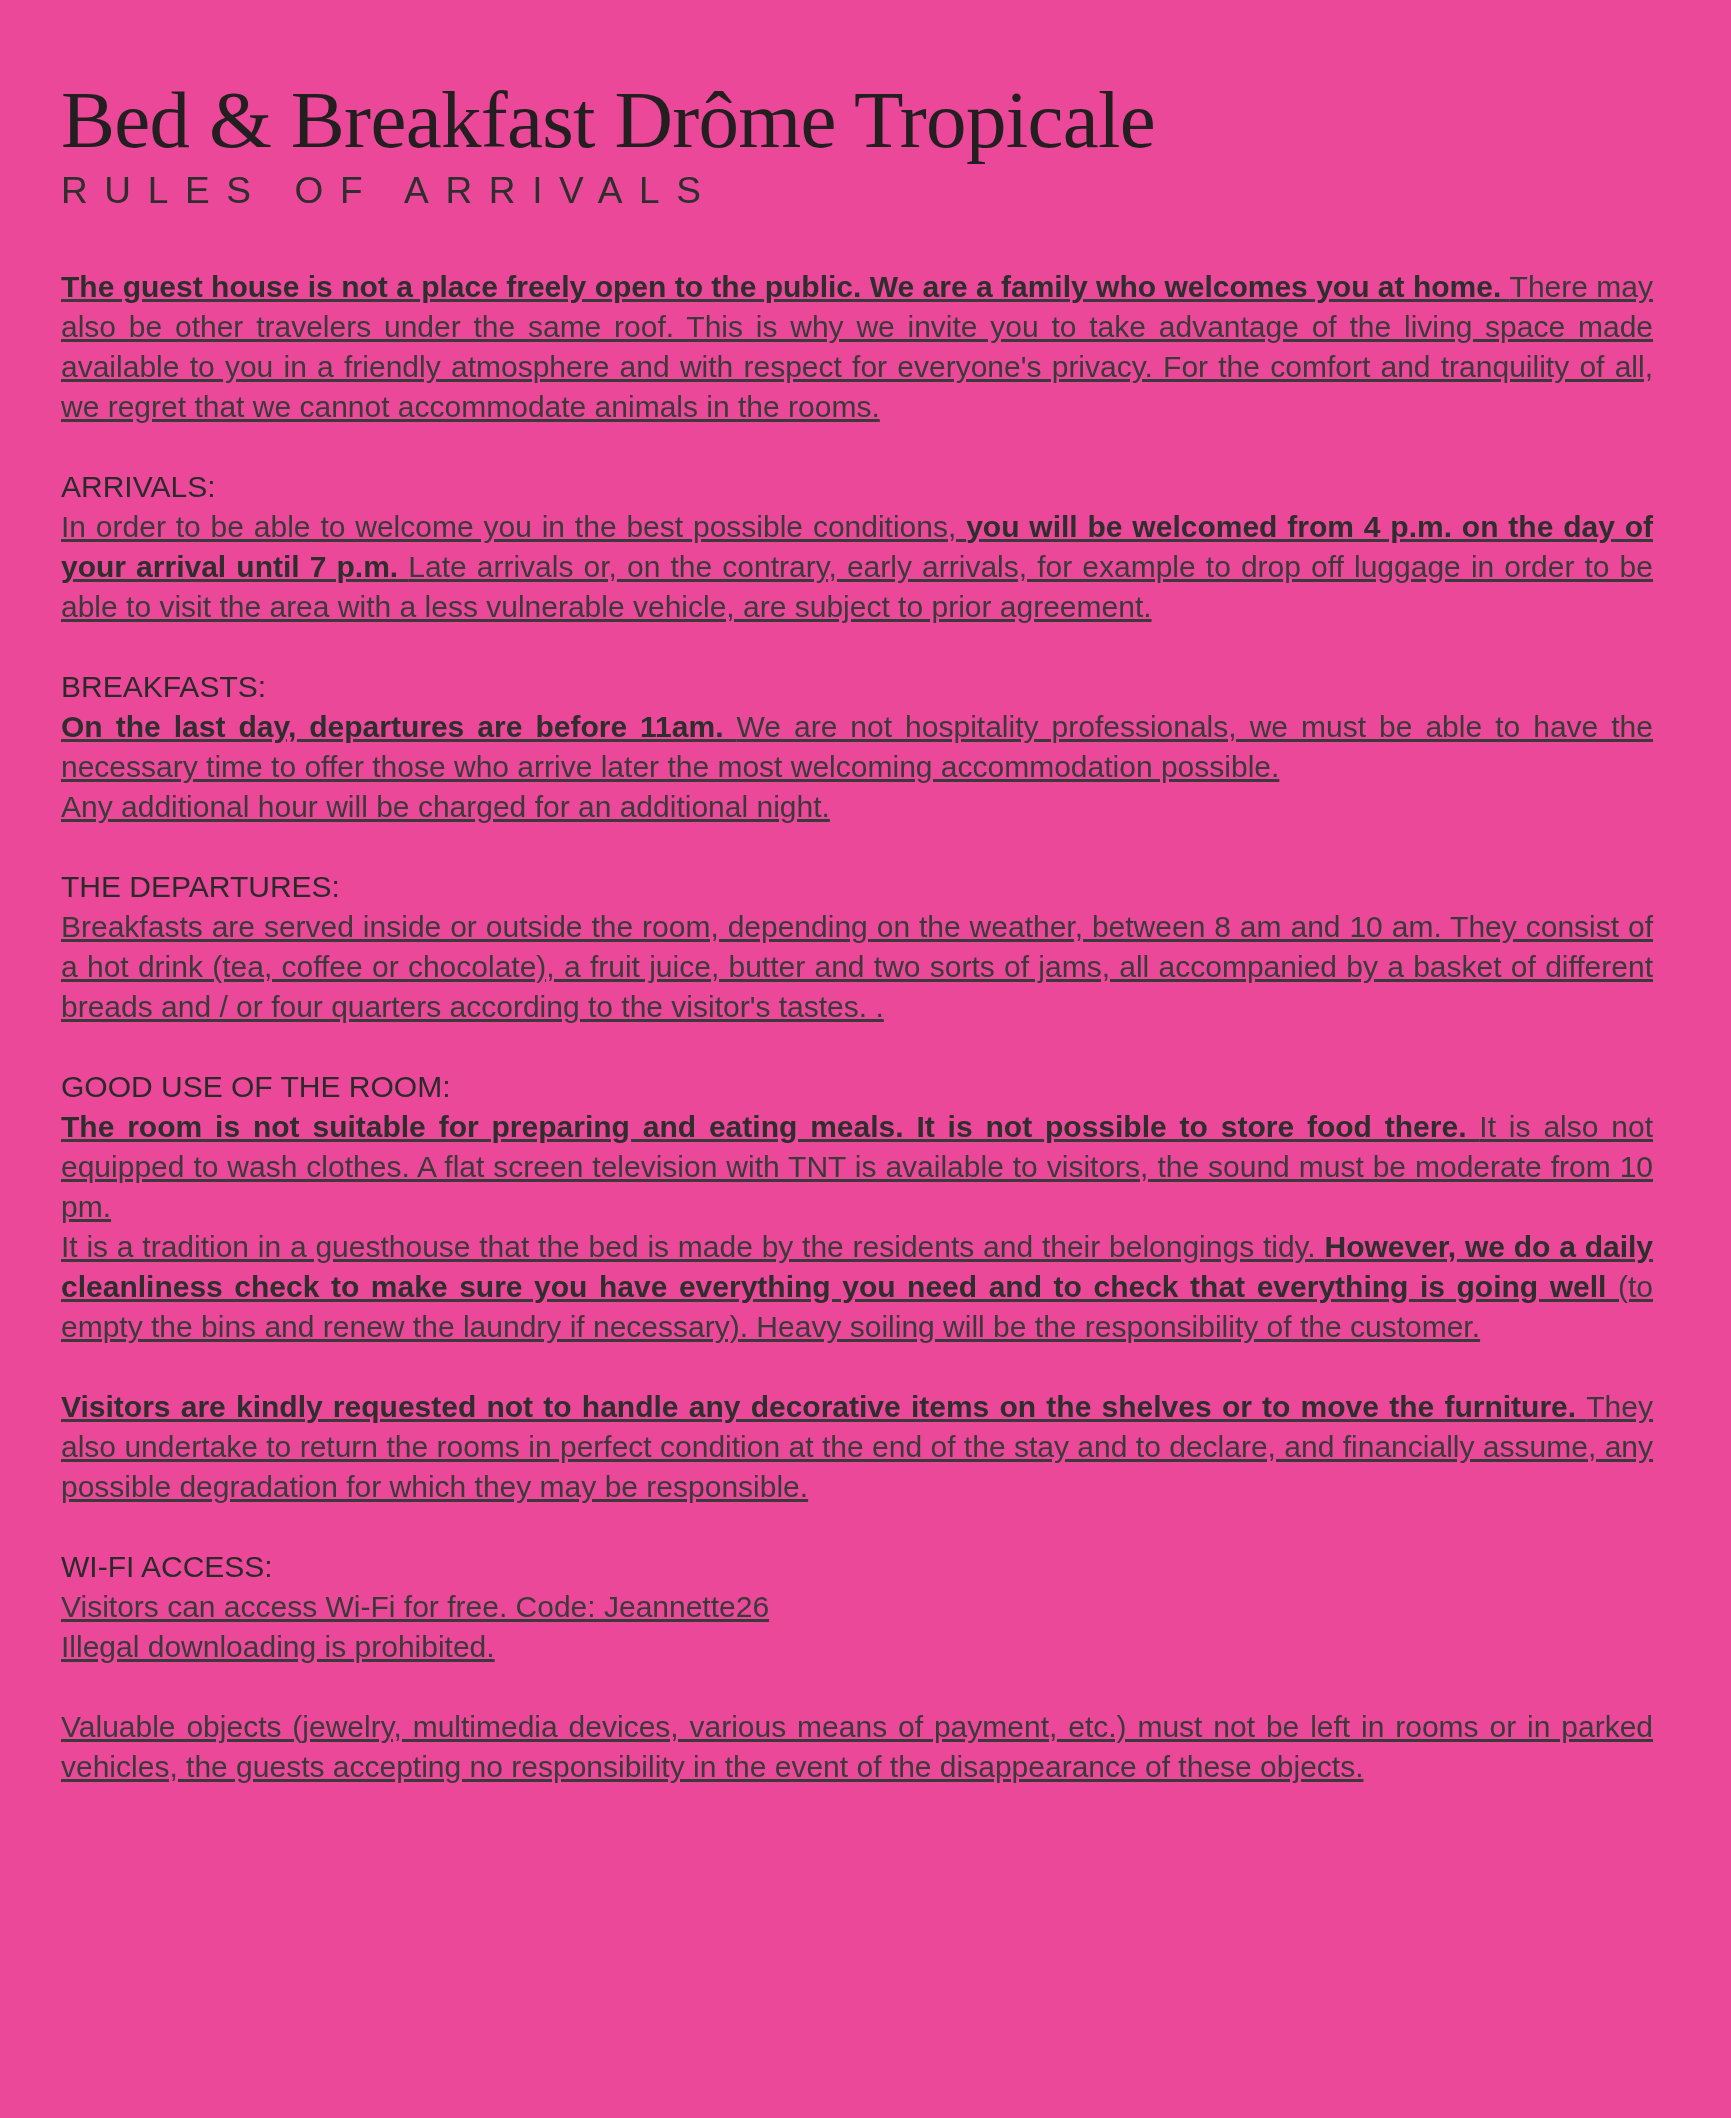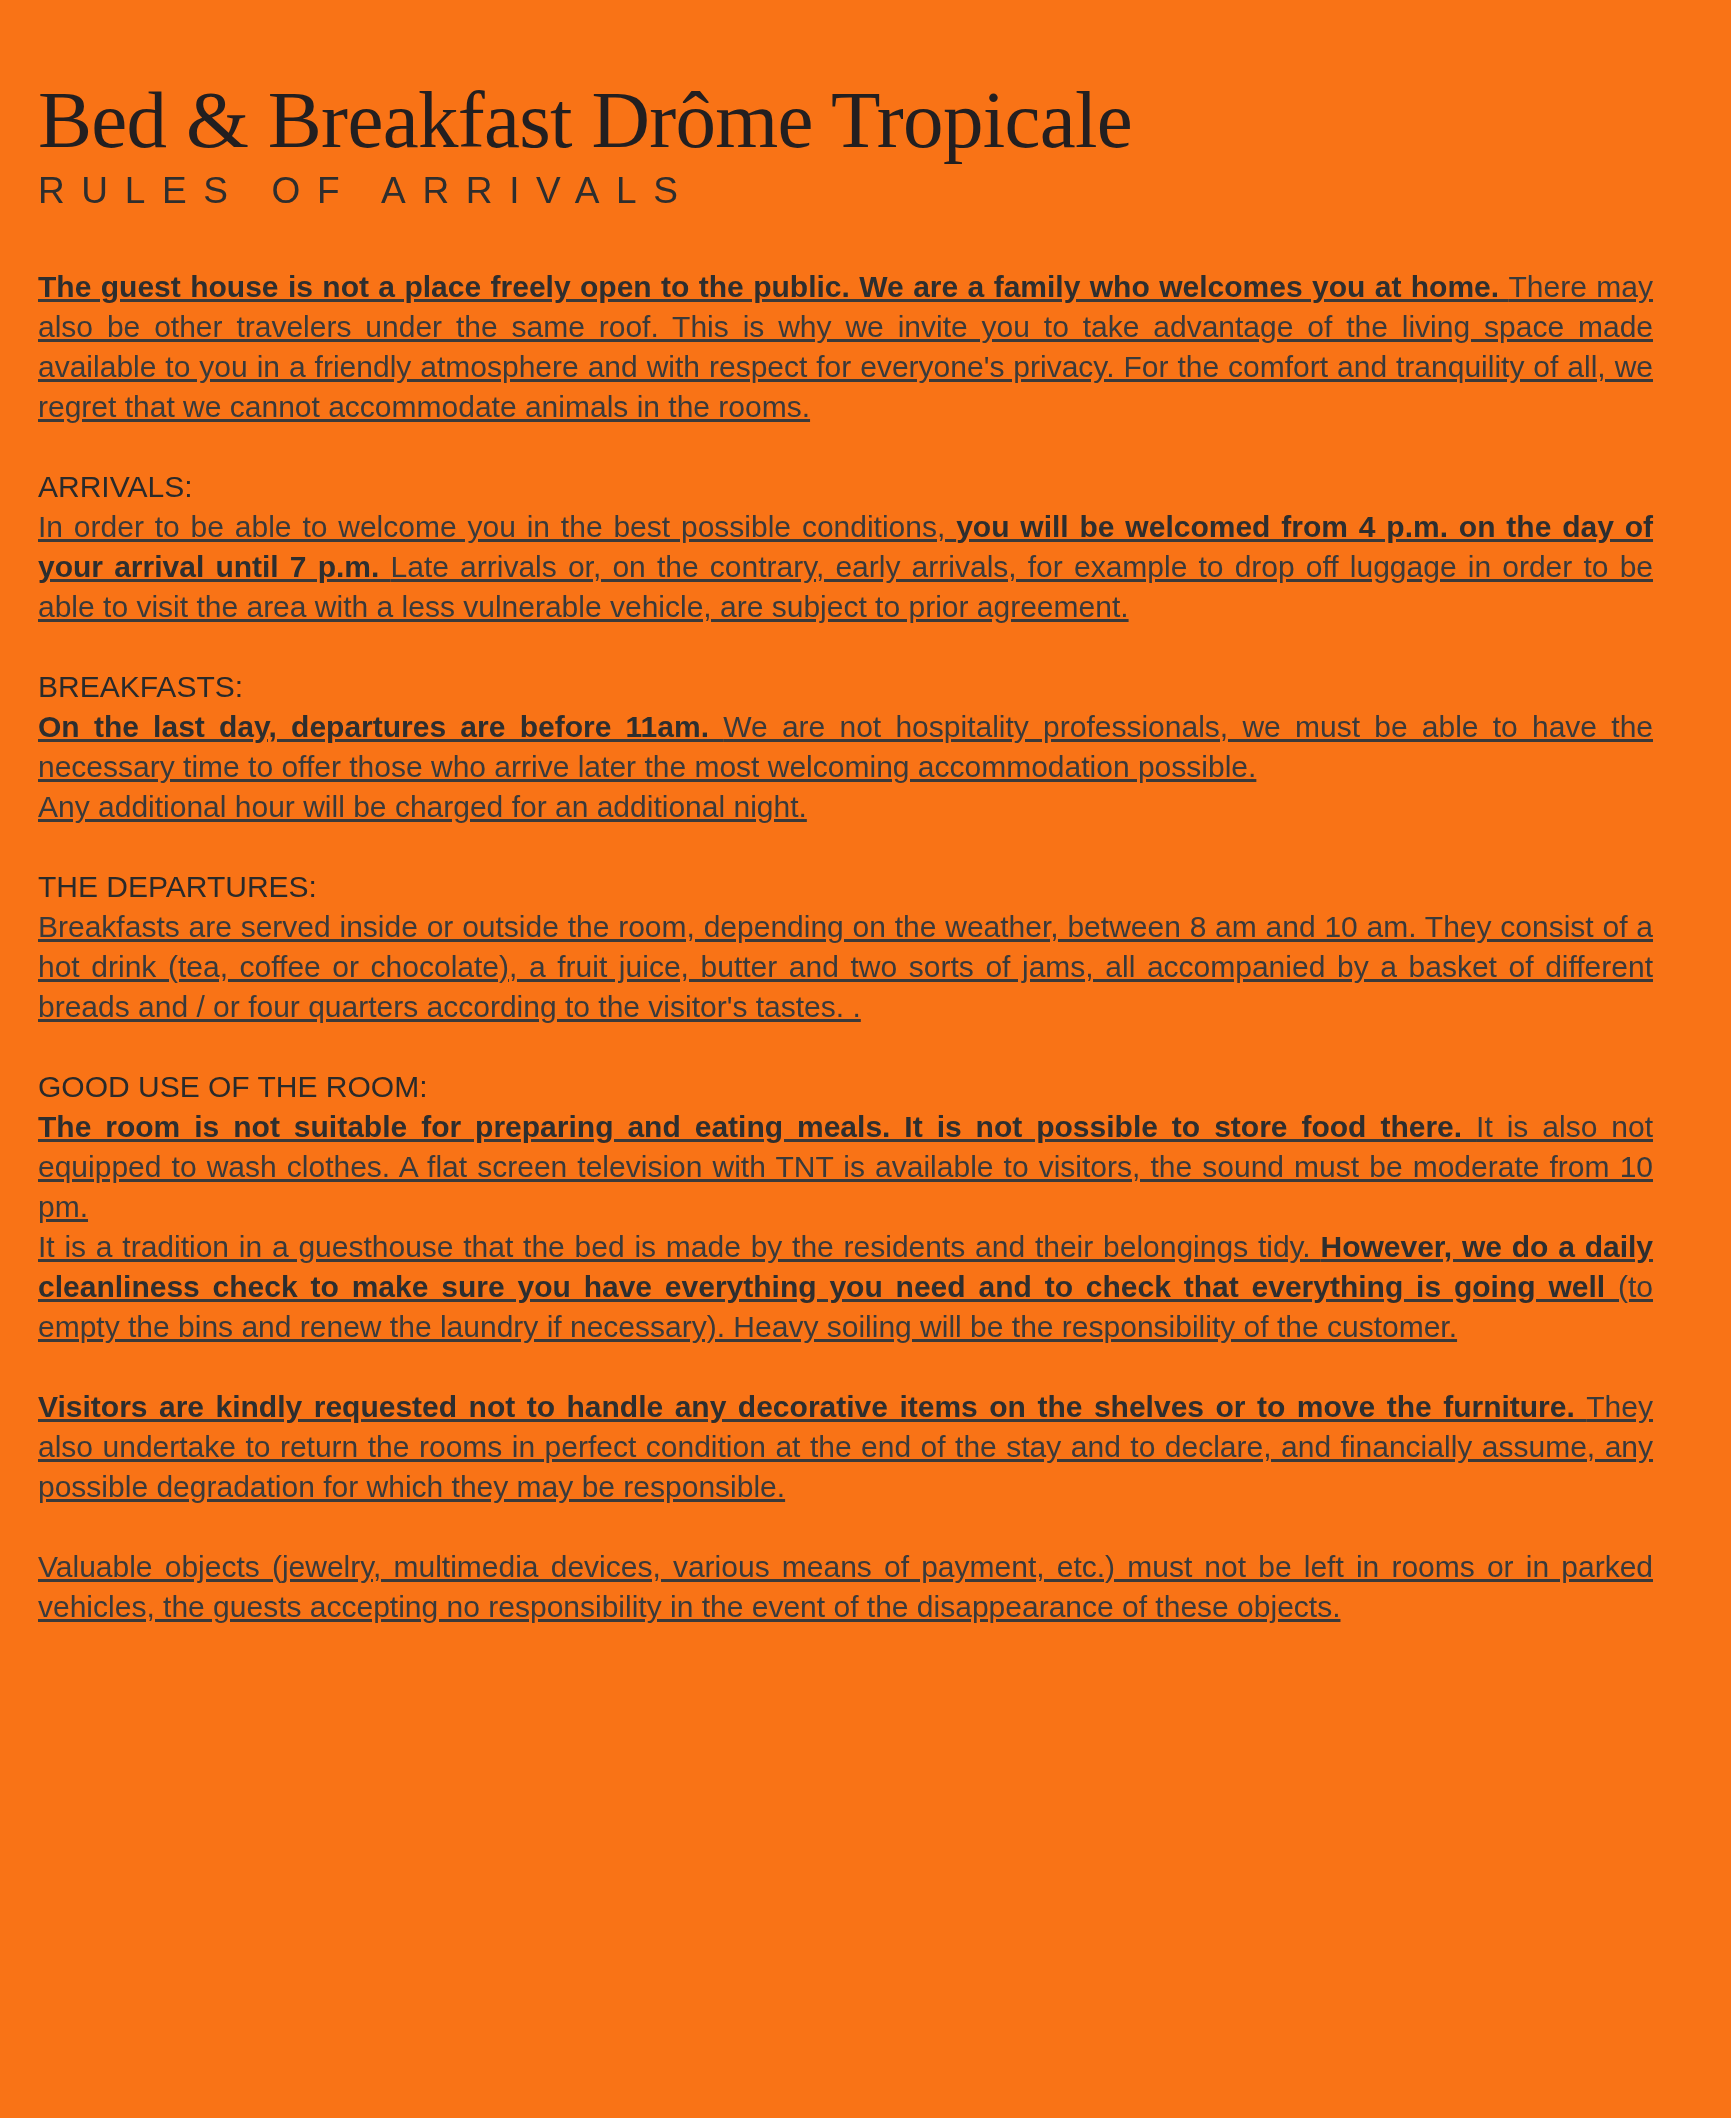--- a/index.html
+++ b/index.html
@@ -4,23 +4,23 @@
 <style>
   html, body {
     margin: 0;
     padding: 0;
     background: #ffffff;
   }
   .page {
     position: relative;
     width: 1732px;
     height: 2119px;
-    background: #f97316;
+    background: #ec4899;
     box-sizing: border-box;
-    padding: 44px 79px 0 38px;
+    padding: 44px 79px 0 61px;
     overflow: hidden;
   }
   .doc-title {
     font-family: "Liberation Serif", serif;
     font-size: 81px;
     line-height: 1.05;
     color: #231f20;
     margin: 34px 0 0 0;
     font-weight: 400;
     letter-spacing: -0.7px;
@@ -88,17 +88,22 @@
       </div>
       <div class="section">
         <div class="section-heading">GOOD USE OF THE ROOM:</div>
         <p class="paragraph"><span class="run-bold">The room is not suitable for preparing and eating meals. It is not possible to store food there. </span><span class="run-regular">It is also not equipped to wash clothes. A flat screen television with TNT is available to visitors, the sound must be moderate from 10 pm.</span></p>
         <p class="paragraph"><span class="run-regular">It is a tradition in a guesthouse that the bed is made by the residents and their belongings tidy. </span><span class="run-bold">However, we do a daily cleanliness check to make sure you have everything you need and to check that everything is going well </span><span class="run-regular">(to empty the bins and renew the laundry if necessary). Heavy soiling will be the responsibility of the customer.</span></p>
       </div>
       <div class="section">
         <p class="paragraph"><span class="run-bold">Visitors are kindly requested not to handle any decorative items on the shelves or to move the furniture. </span><span class="run-regular">They also undertake to return the rooms in perfect condition at the end of the stay and to declare, and financially assume, any possible degradation for which they may be responsible.</span></p>
       </div>
       <div class="section">
+        <div class="section-heading">WI-FI ACCESS:</div>
+        <p class="paragraph"><span class="run-regular">Visitors can access Wi-Fi for free. Code: Jeannette26</span></p>
+        <p class="paragraph"><span class="run-regular">Illegal downloading is prohibited.</span></p>
+      </div>
+      <div class="section">
         <p class="paragraph"><span class="run-regular">Valuable objects (jewelry, multimedia devices, various means of payment, etc.) must not be left in rooms or in parked vehicles, the guests accepting no responsibility in the event of the disappearance of these objects.</span></p>
       </div>
     </div>
 </div>
 
 
 </body></html>

